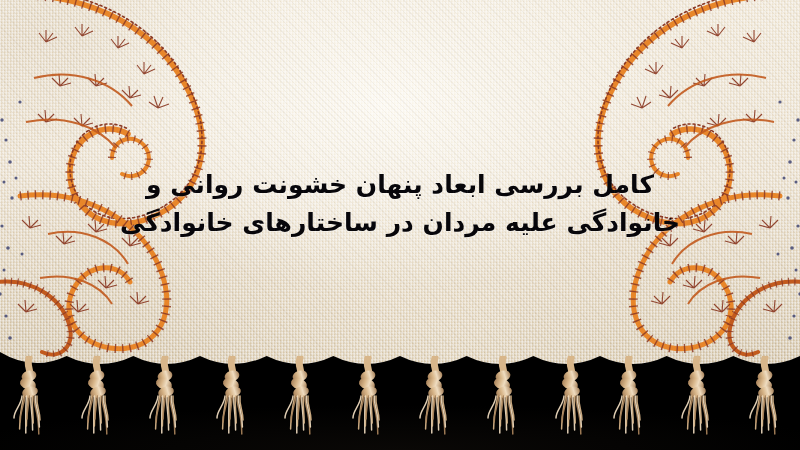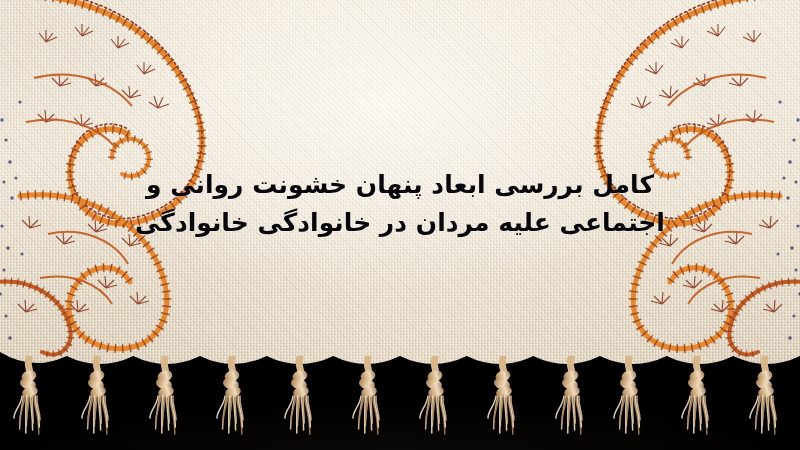--- a/index.html
+++ b/index.html
@@ -269,21 +269,21 @@
           <circle cx="34" cy="120" r="1.6"></circle>
             <circle cx="30" cy="196" r="1.5"></circle>
           <circle cx="36" cy="272" r="1.5"></circle>
         </g>
       </g>
     </svg>
   </div>
 
   <div id="title">
     <span class="line">کامل بررسی ابعاد پنهان خشونت روانی و</span>
-    <span class="line">اجتماعی علیه مردان در خانوادگی خانوادگی</span>
+    <span class="line">خانوادگی علیه مردان در ساختارهای خانوادگی</span>
   </div>
 
   <div id="fringe">
       <div class="tassel" style="left: 12.3333px;"><svg width="34" height="92" viewBox="0 0 34 92">
           <defs>
             <linearGradient id="tg0" x1="0" y1="0" x2="1" y2="0">
               <stop offset="0%" stop-color="#a8825a"></stop>
               <stop offset="35%" stop-color="#d8b68a"></stop>
               <stop offset="62%" stop-color="#efdcc0"></stop>
               <stop offset="100%" stop-color="#a8825a"></stop>

